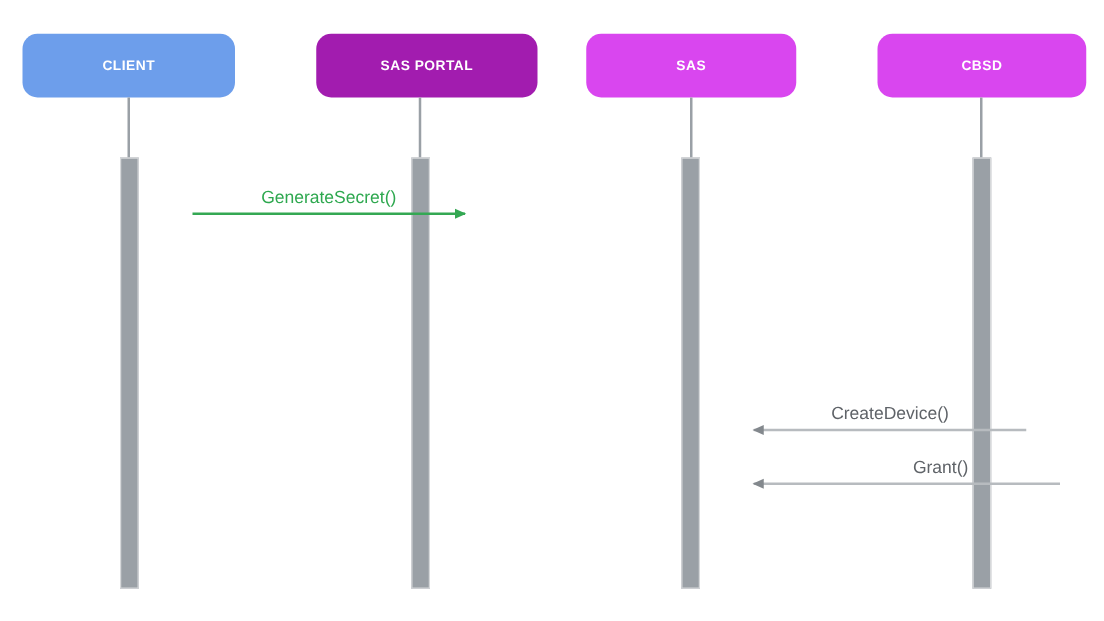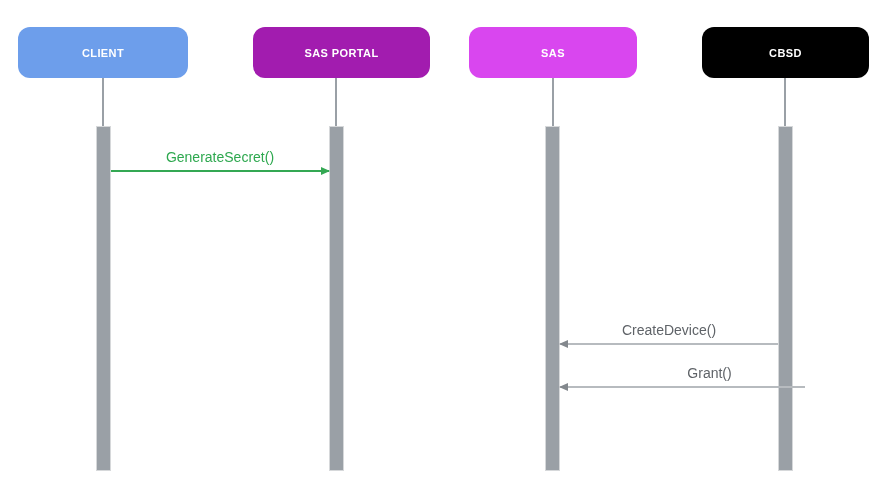--- a/index.html
+++ b/index.html
@@ -26,21 +26,21 @@
     align-items: center;
     justify-content: center;
     color: #ffffff;
     font-weight: bold;
     font-size: 11px;
     letter-spacing: 0.4px;
   }
   .actor-client     { left: 18px;  width: 170px; background: #6D9EEB; }
   .actor-sas-portal { left: 253px; width: 177px; background: #a21caf; text-align: right; }
   .actor-sas        { left: 469px; width: 168px; background: #d946ef; }
-  .actor-cbsd       { left: 702px; width: 167px; background: #000000; }
+  .actor-cbsd       { left: 702px; width: 167px; background: #d946ef; }
 
   
   .lifeline-stem {
     position: absolute;
     top: 78px;
     height: 48px;
     width: 2px;
     background: #9AA0A6;
   }
   .stem-client     { left: 102px; }
@@ -60,20 +60,21 @@
   }
   .act-client     { left: 96px;  }
   .act-sas-portal { left: 329px; }
   .act-sas        { left: 545px; }
   .act-cbsd       { left: 778px; }
 
   
   .message {
     position: absolute;
     height: 23px;
+    margin-left: 43px;
   }
   .msg-left-group  { left: 111px; width: 218px; }
   .msg-right-group { left: 560px; width: 218px; }
   .msg-y1 { top: 149px; }
   .msg-y2 { top: 192px; }
   .msg-y3 { top: 235px; }
   .msg-y4 { top: 277px; }
   .msg-y5 { top: 322px; }
   .msg-y6 { top: 365px; padding-left: 27px; }
 

